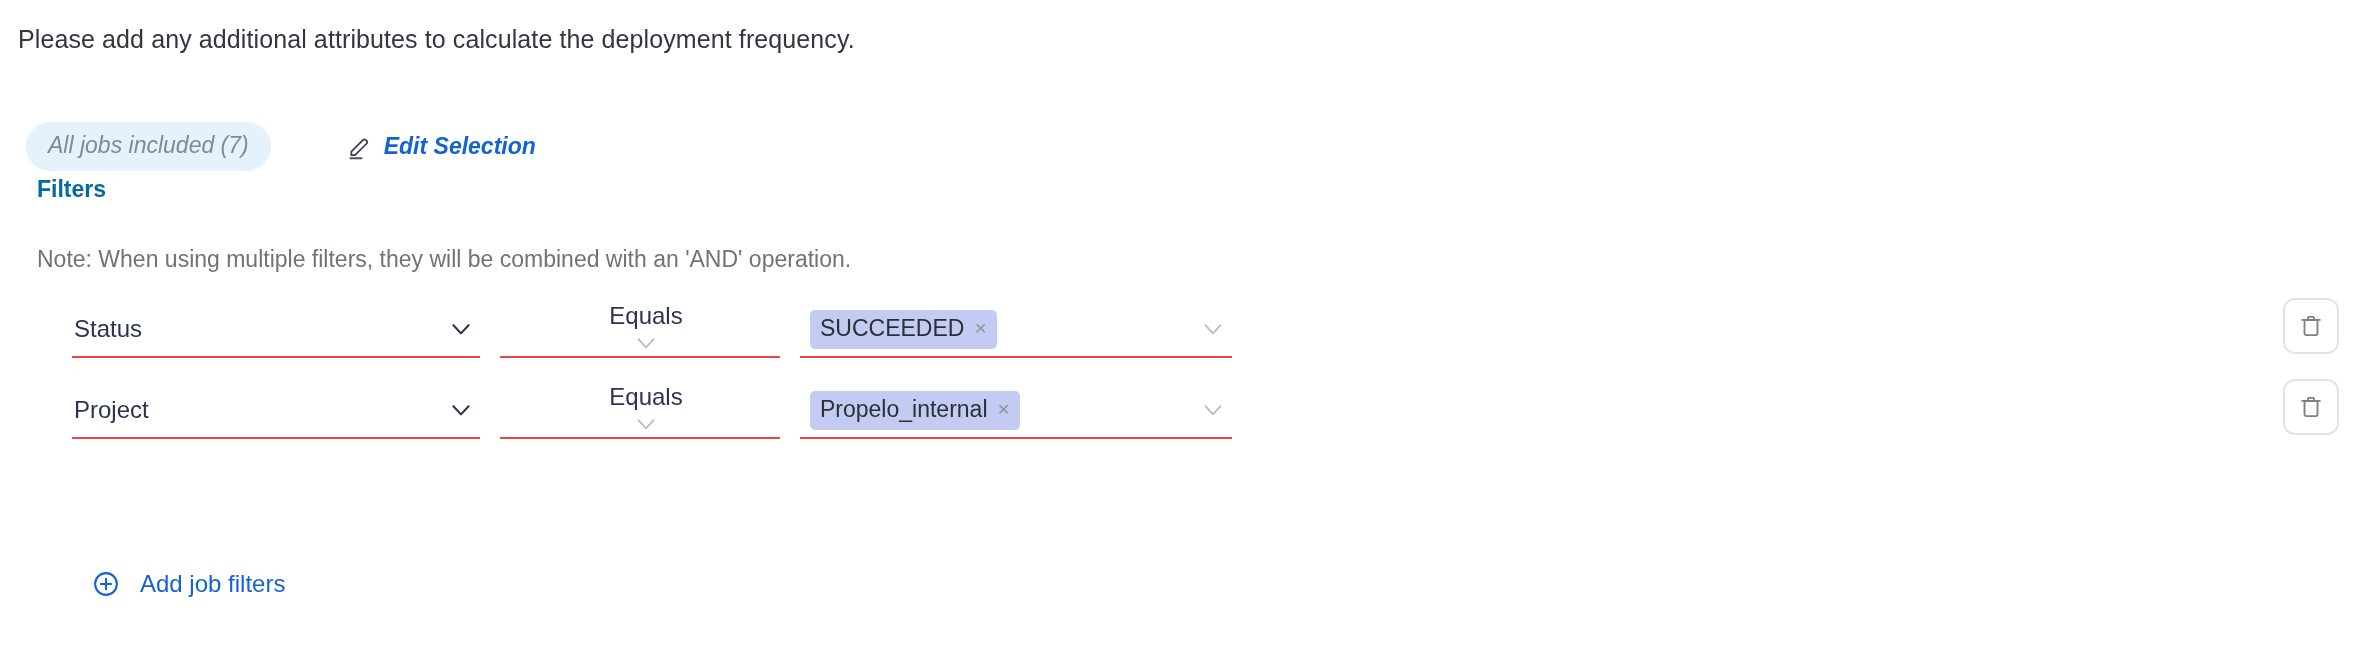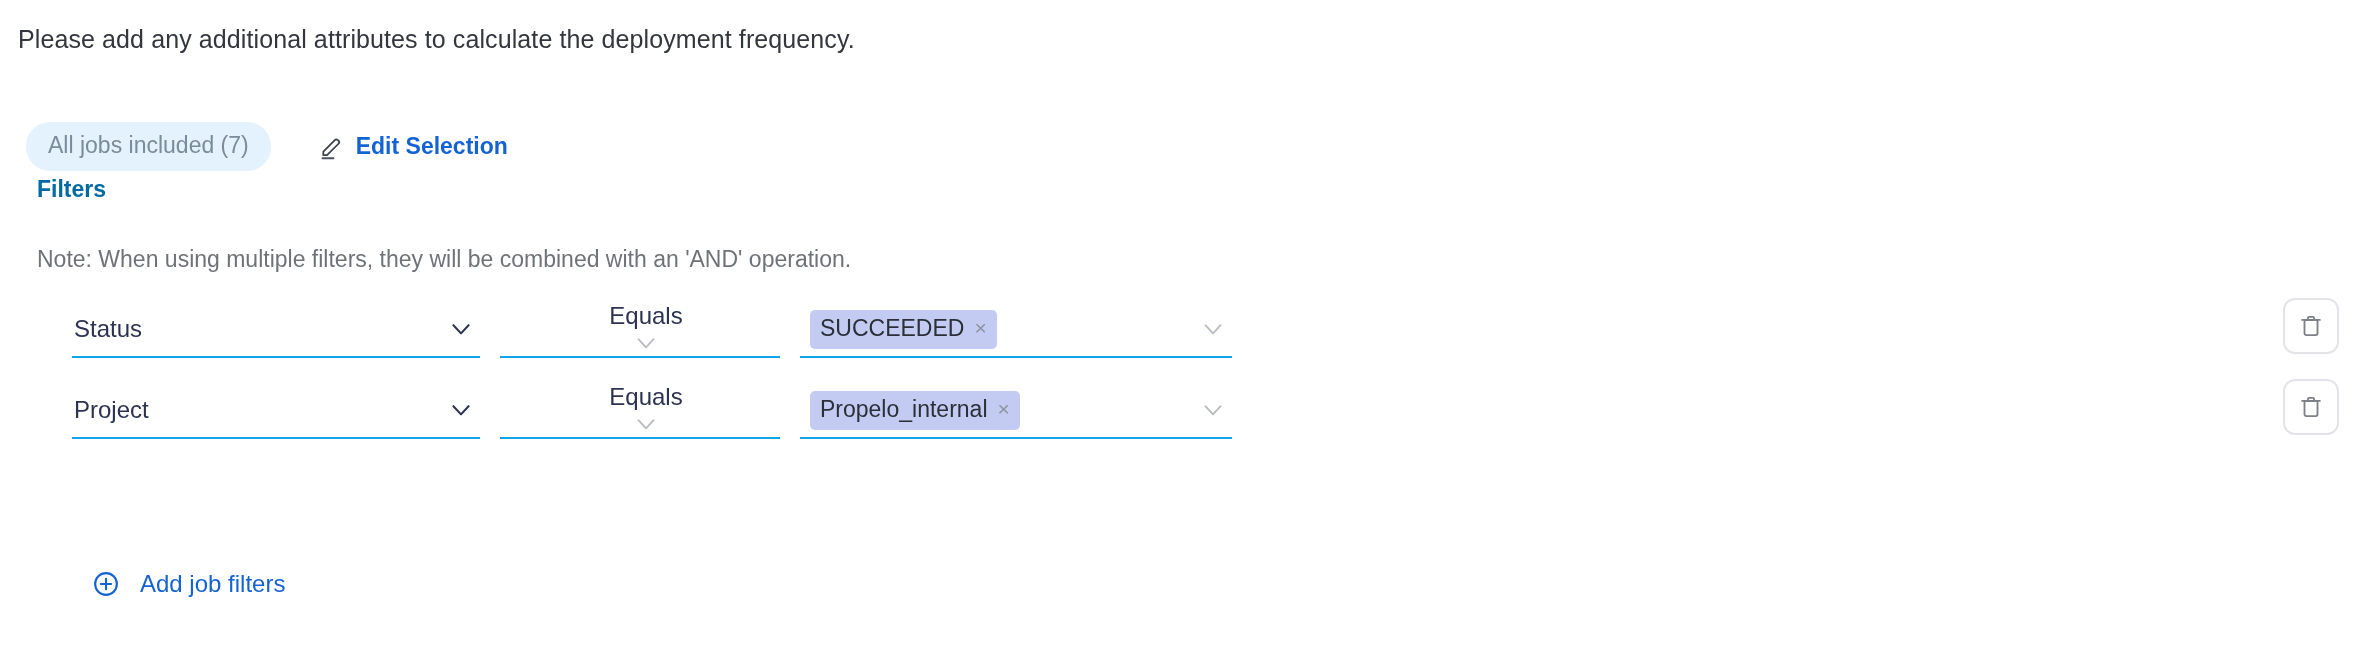--- a/index.html
+++ b/index.html
@@ -34,21 +34,22 @@
     letter-spacing: 0.1px;
     white-space: nowrap;
   }
 
   
   .selection-row {
     position: absolute;
     left: 26px;
     top: 122px;
     display: flex;
-    gap: 48px;
+    gap: 76px;
+    font-style: italic;
   }
   .jobs-pill {
     background: #e4f2fd;
     color: #7b8b9a;
     font-size: 23px;
     line-height: 23px;
     padding: 12px 22px 14px 22px;
     border-radius: 24px;
     white-space: nowrap;
   }
@@ -98,21 +99,21 @@
     width: 2376px;
     height: 66px;
   }
   .filter-row.row-0 { top: 302px; }
   .filter-row.row-1 { top: 383px; }
 
   .select-field {
     position: absolute;
     top: 0;
     height: 56px;
-    border-bottom: 2px solid #0ea5e9;
+    border-bottom: 2px solid #ef4444;
     box-sizing: border-box;
     display: flex;
     align-items: center;
     cursor: pointer;
   }
   .select-field .value {
     font-size: 24px;
     color: #2c3350;
     line-height: 28px;
     white-space: nowrap;

